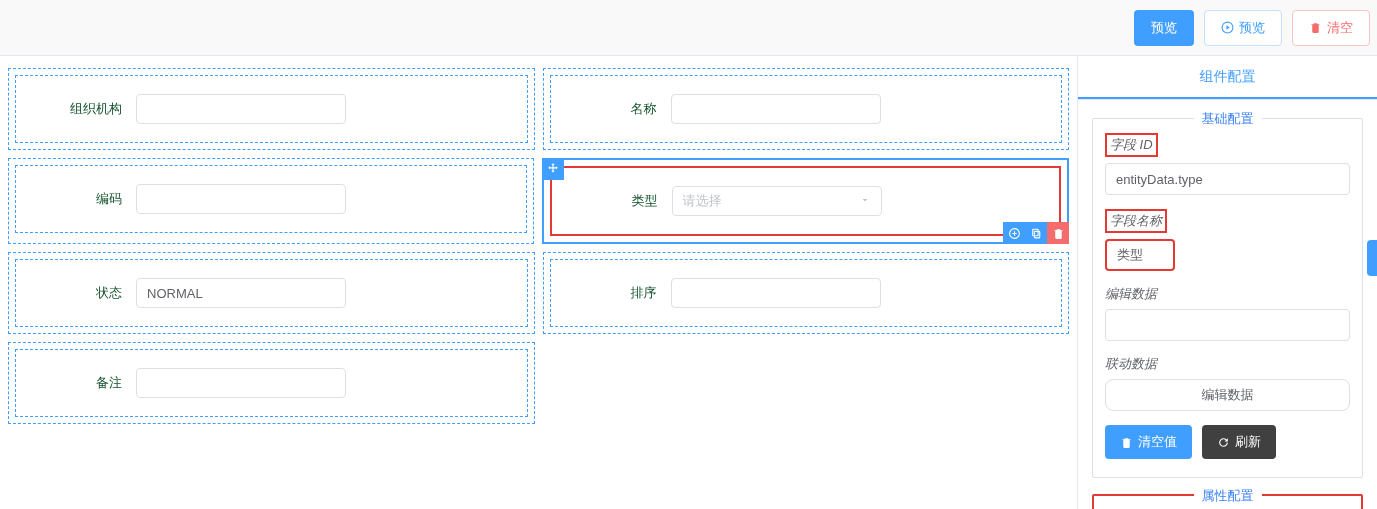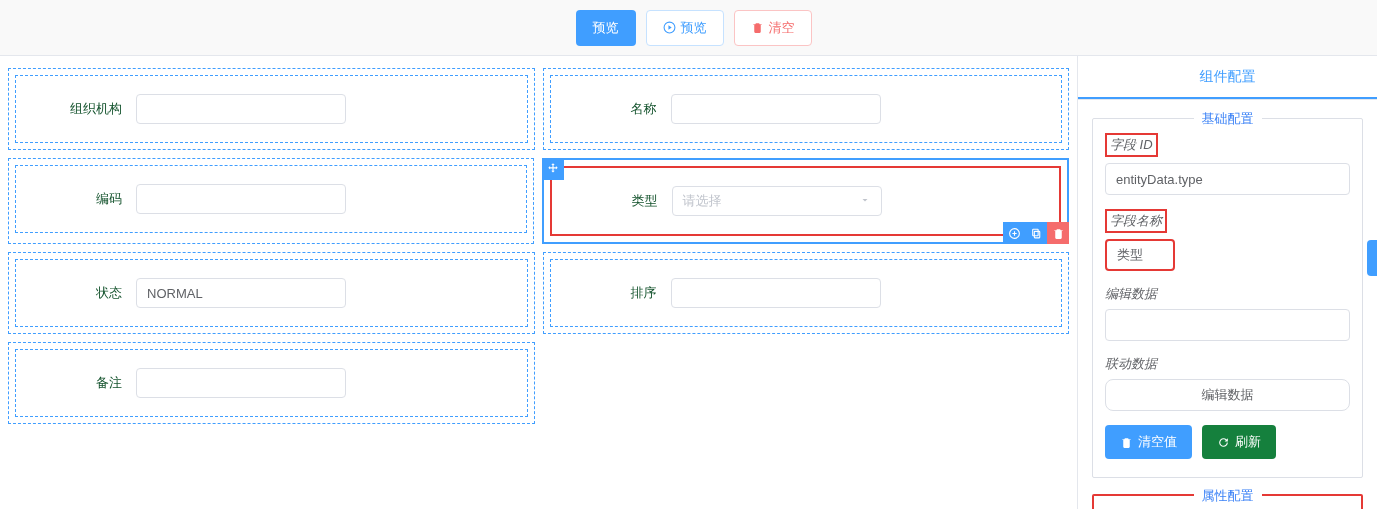--- a/index.html
+++ b/index.html
@@ -1,23 +1,23 @@
 <!DOCTYPE html>
 <html><head>
 <meta charset="utf-8">
 <style>
 * { box-sizing: border-box; margin: 0; padding: 0; }
 body { font-family: -apple-system, BlinkMacSystemFont, "Segoe UI", "PingFang SC", "Microsoft YaHei", sans-serif; font-size: 13px; color: #606266; background: #fff; }
 
-.toolbar { height: 56px; display: flex; align-items: center; justify-content: center; padding: 0 20px; border-bottom: 1px solid #e4e7ed; background: #f9f9f9; }
+.toolbar { height: 56px; display: flex; align-items: center; justify-content: flex-end; padding: 0 7px; border-bottom: 1px solid #e4e7ed; background: #f9f9f9; }
 .btn { display: inline-flex; align-items: center; padding: 8px 16px; border-radius: 4px; font-size: 13px; cursor: pointer; border: 1px solid transparent; margin-left: 10px; }
 .btn-primary { background: #409eff; color: #fff; }
 .btn-outline-blue { background: #fff; color: #409eff; border-color: #c6e2ff; }
 .btn-outline-red { background: #fff; color: #f56c6c; border-color: #fbc4c4; }
-.btn-green { background: #15803d; color: #fff; }
+.btn-green { background: #404040; color: #fff; }
 .btn svg { width: 13px; height: 13px; margin-right: 5px; }
 
 .main { display: flex; }
 .canvas { flex: 1; padding: 12px 8px; }
 .sidepanel { width: 300px; border-left: 1px solid #e4e7ed; background: #fff; }
 
 .row { display: flex; gap: 8px; margin-bottom: 8px; }
 .row.fullrow .cell { flex: 0 0 calc(50% - 4px); }
 .cell { flex: 1; border: 1.5px dashed #409eff; padding: 6px; position: relative; }
 .cell-inner { border: 1.5px dashed #409eff; padding: 18px 16px; display: flex; align-items: center; gap: 14px; position: relative; }

